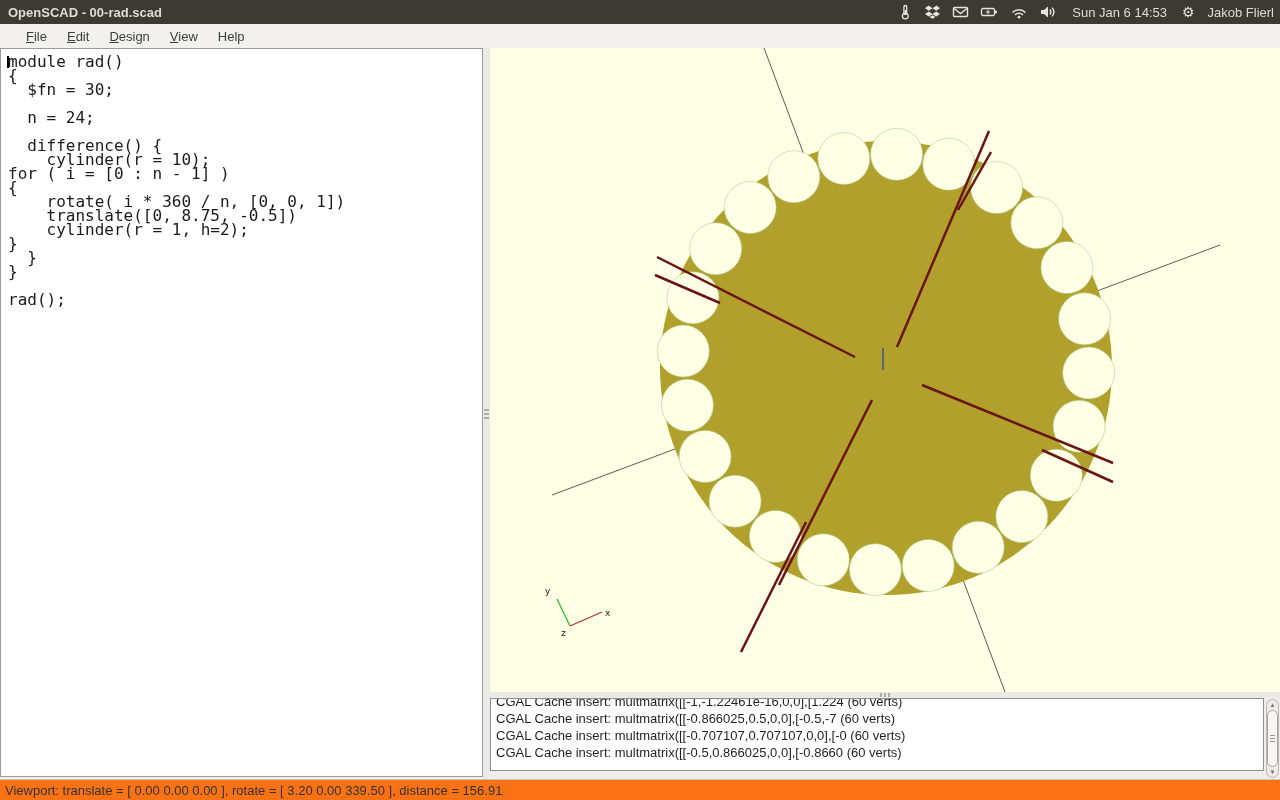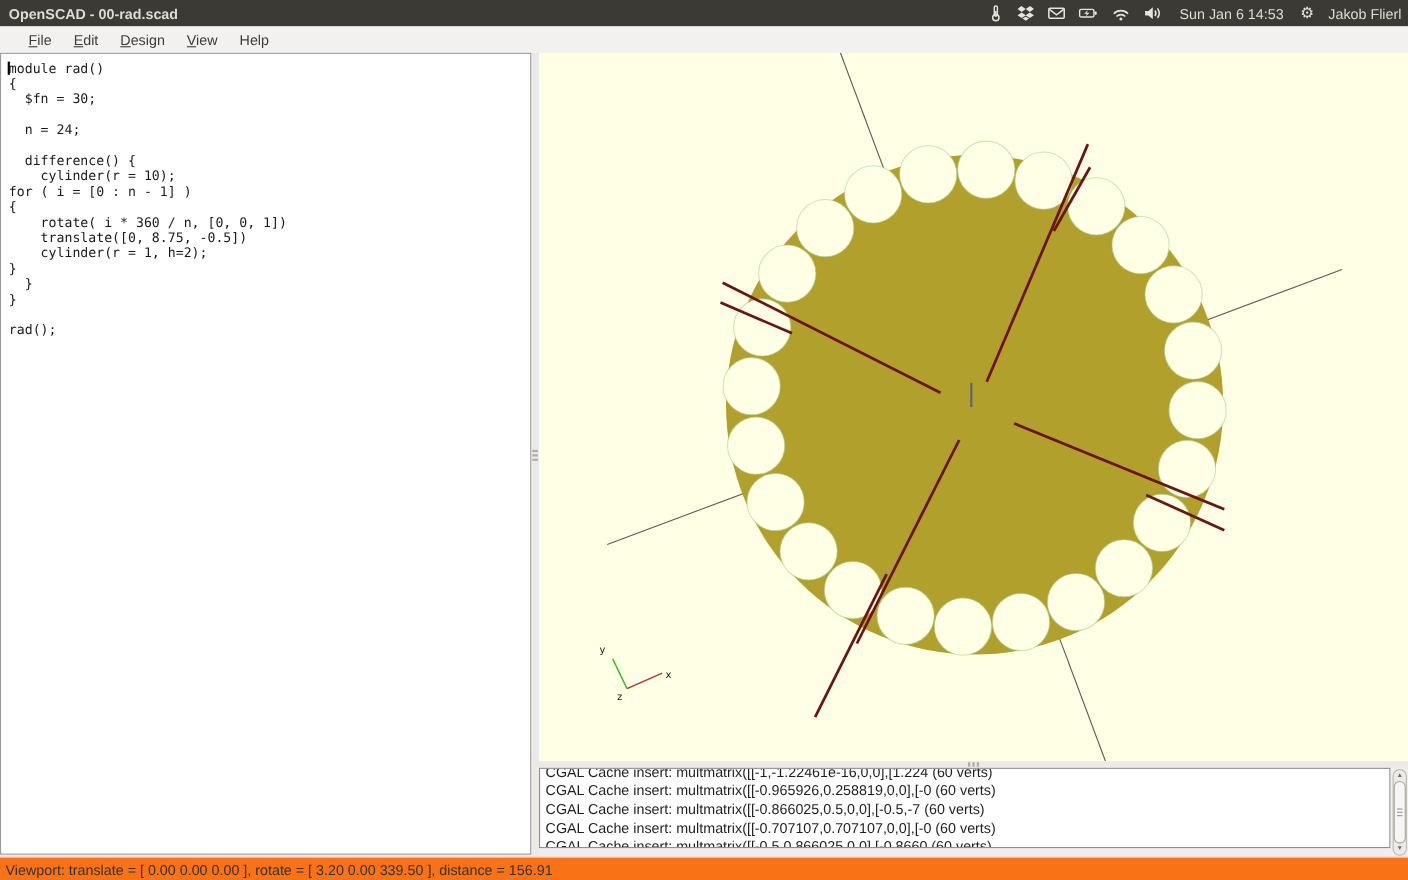--- a/index.html
+++ b/index.html
@@ -19,21 +19,21 @@
   
   .menubar { height:24px; background:#F2F1EF; display:flex; align-items:center; padding-left:16px;
              font-size:13px; color:#3C3C3C; }
   .menu-item { padding:3px 10px; cursor:default; }
   .menu-item u { text-decoration:underline; }
 
   
   .main { height:731px; display:flex; }
 
   .editor { width:483px; height:729px; background:#FFFFFF; border:1px solid #9B9B9B; position:relative; overflow:hidden; }
-  .code { font-family:"DejaVu Sans Mono", monospace; font-size:12px; line-height:14px; color:#1A1A1A;
+  .code { font-family:"DejaVu Sans Mono", monospace; font-size:16px; line-height:14px; color:#1A1A1A;
           padding:6px 0 0 7px; white-space:pre; }
   .caret { position:absolute; left:6px; top:7px; width:1.5px; height:12px; background:#000; }
 
   .vsplitter { width:7px; height:731px; background:#ECEAE7; display:flex; flex-direction:column;
                justify-content:center; align-items:center; gap:2px; }
   .vsplitter i { display:block; width:5px; height:2px; background:#AFACA7; }
 
   .right-col { width:790px; display:flex; flex-direction:column; }
   .viewport { width:790px; height:644px; position:relative; overflow:hidden; background:#FFFFE5; }
   .viewport svg { display:block; }
@@ -201,21 +201,20 @@
       <div class="hsplitter">
           <i></i>
           <i></i>
           <i></i>
         </div>
 
       <div class="console-row">
         <div class="console">
           <div class="console-inner" id="console">
               <div>CGAL Cache insert: multmatrix([[-1,-1.22461e-16,0,0],[1.224 (60 verts)</div>
-              <div>CGAL Cache insert: multmatrix([[-0.965926,0.258819,0,0],[-0 (60 verts)</div>
               <div>CGAL Cache insert: multmatrix([[-0.866025,0.5,0,0],[-0.5,-7 (60 verts)</div>
               <div>CGAL Cache insert: multmatrix([[-0.707107,0.707107,0,0],[-0 (60 verts)</div>
               <div>CGAL Cache insert: multmatrix([[-0.5,0.866025,0,0],[-0.8660 (60 verts)</div>
             </div>
         </div>
         <div class="scrollbar">
           <div class="sb-arrow">▲</div>
           <div class="sb-thumb">
               <i></i>
               <i></i>

